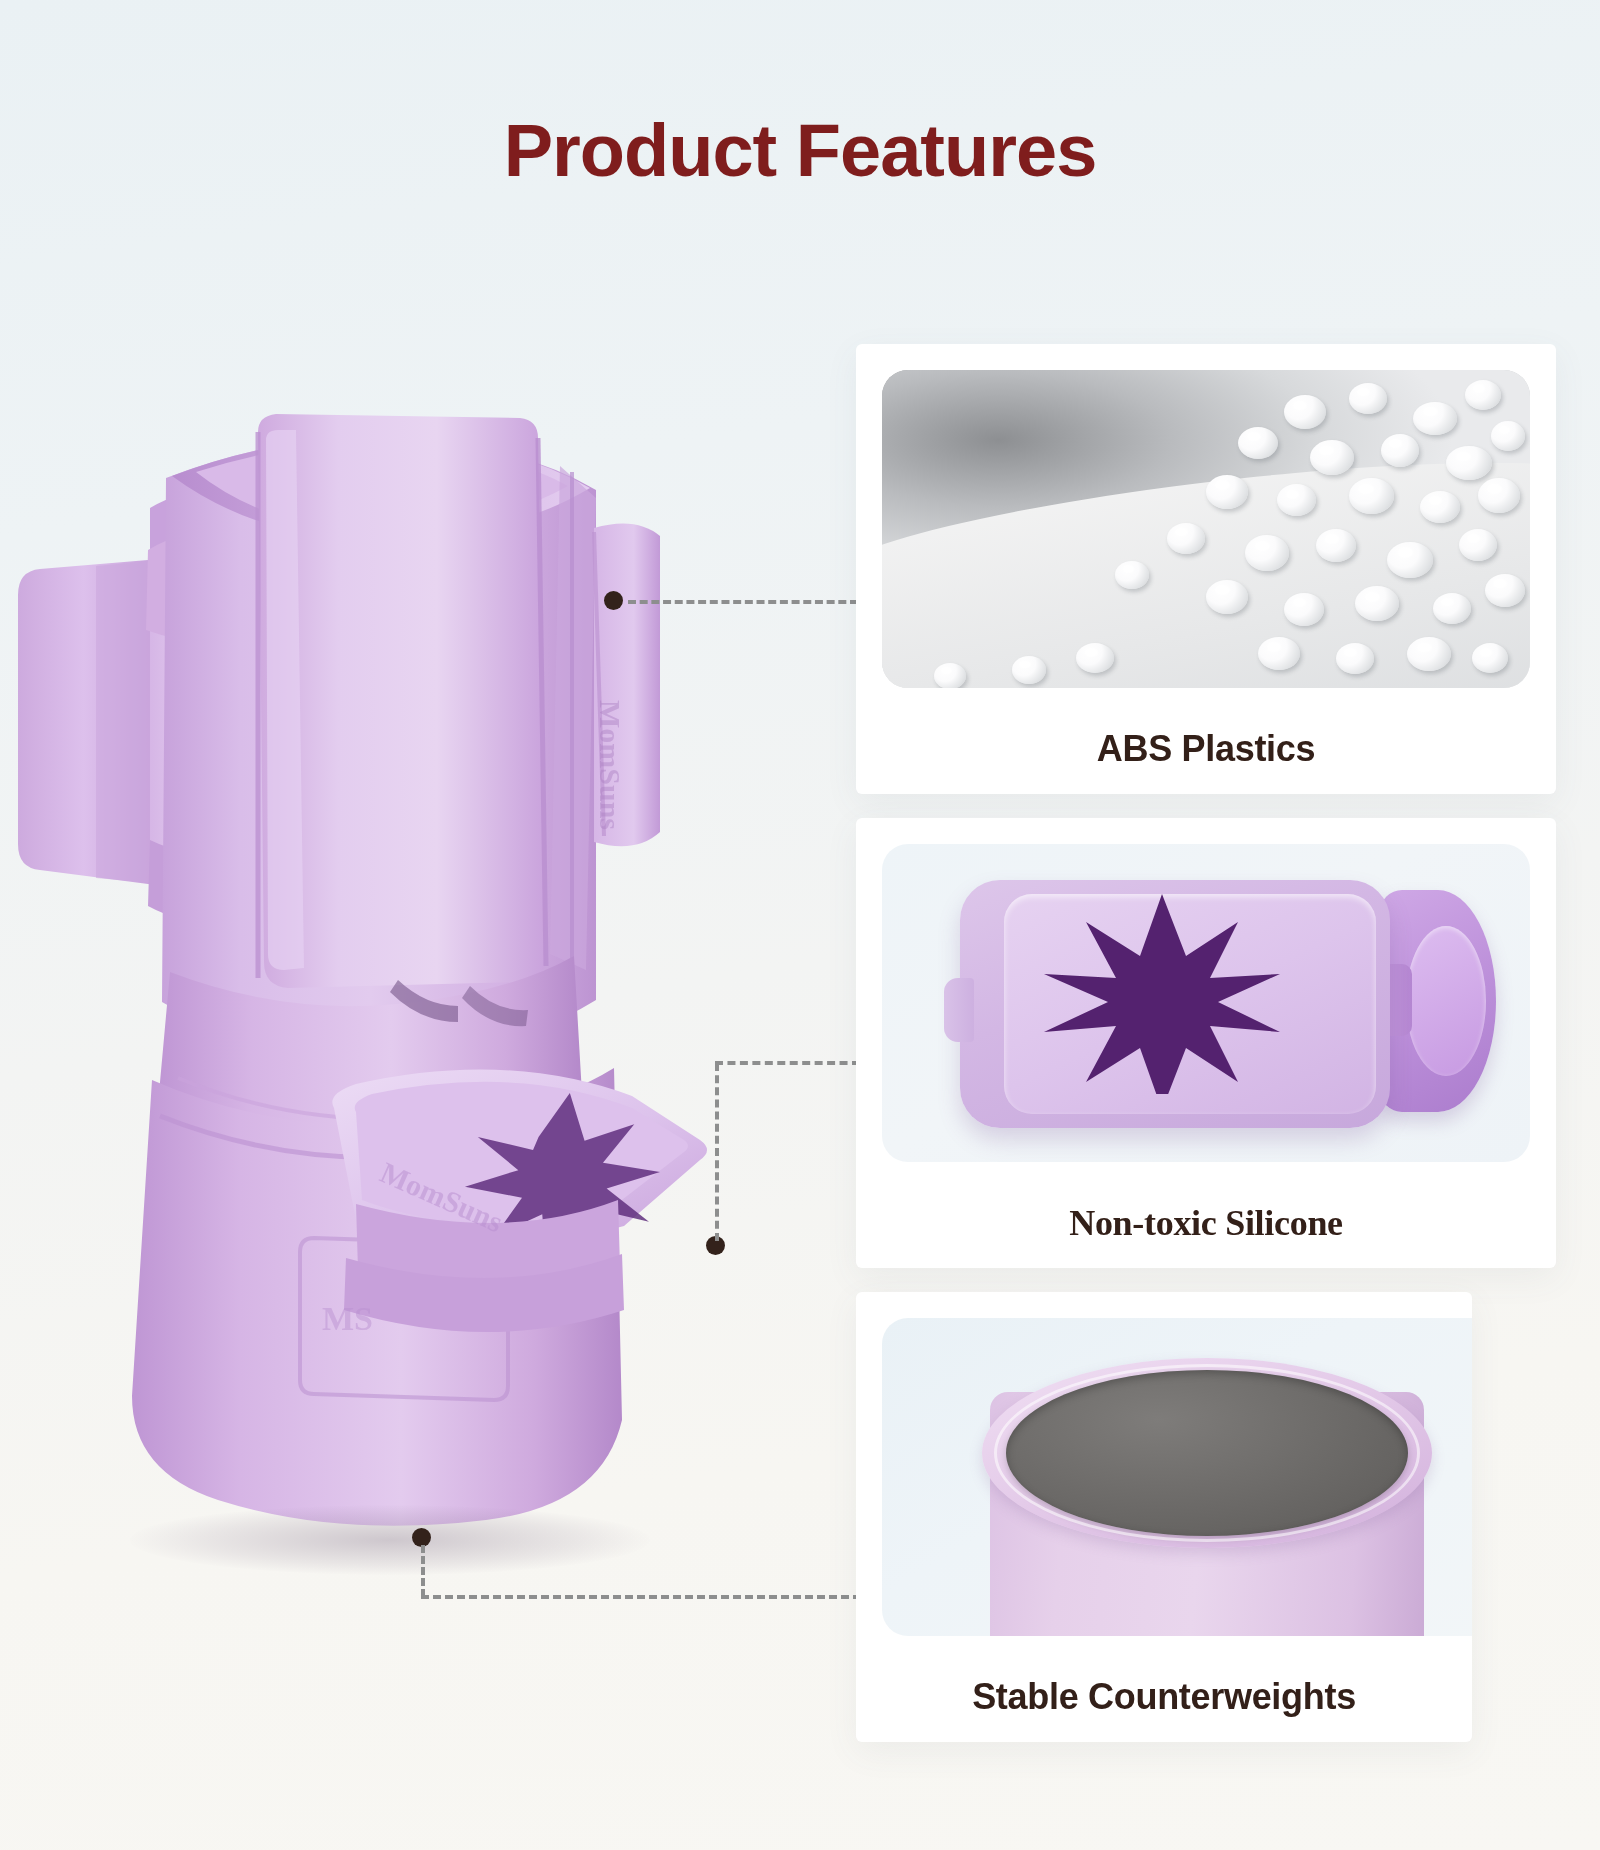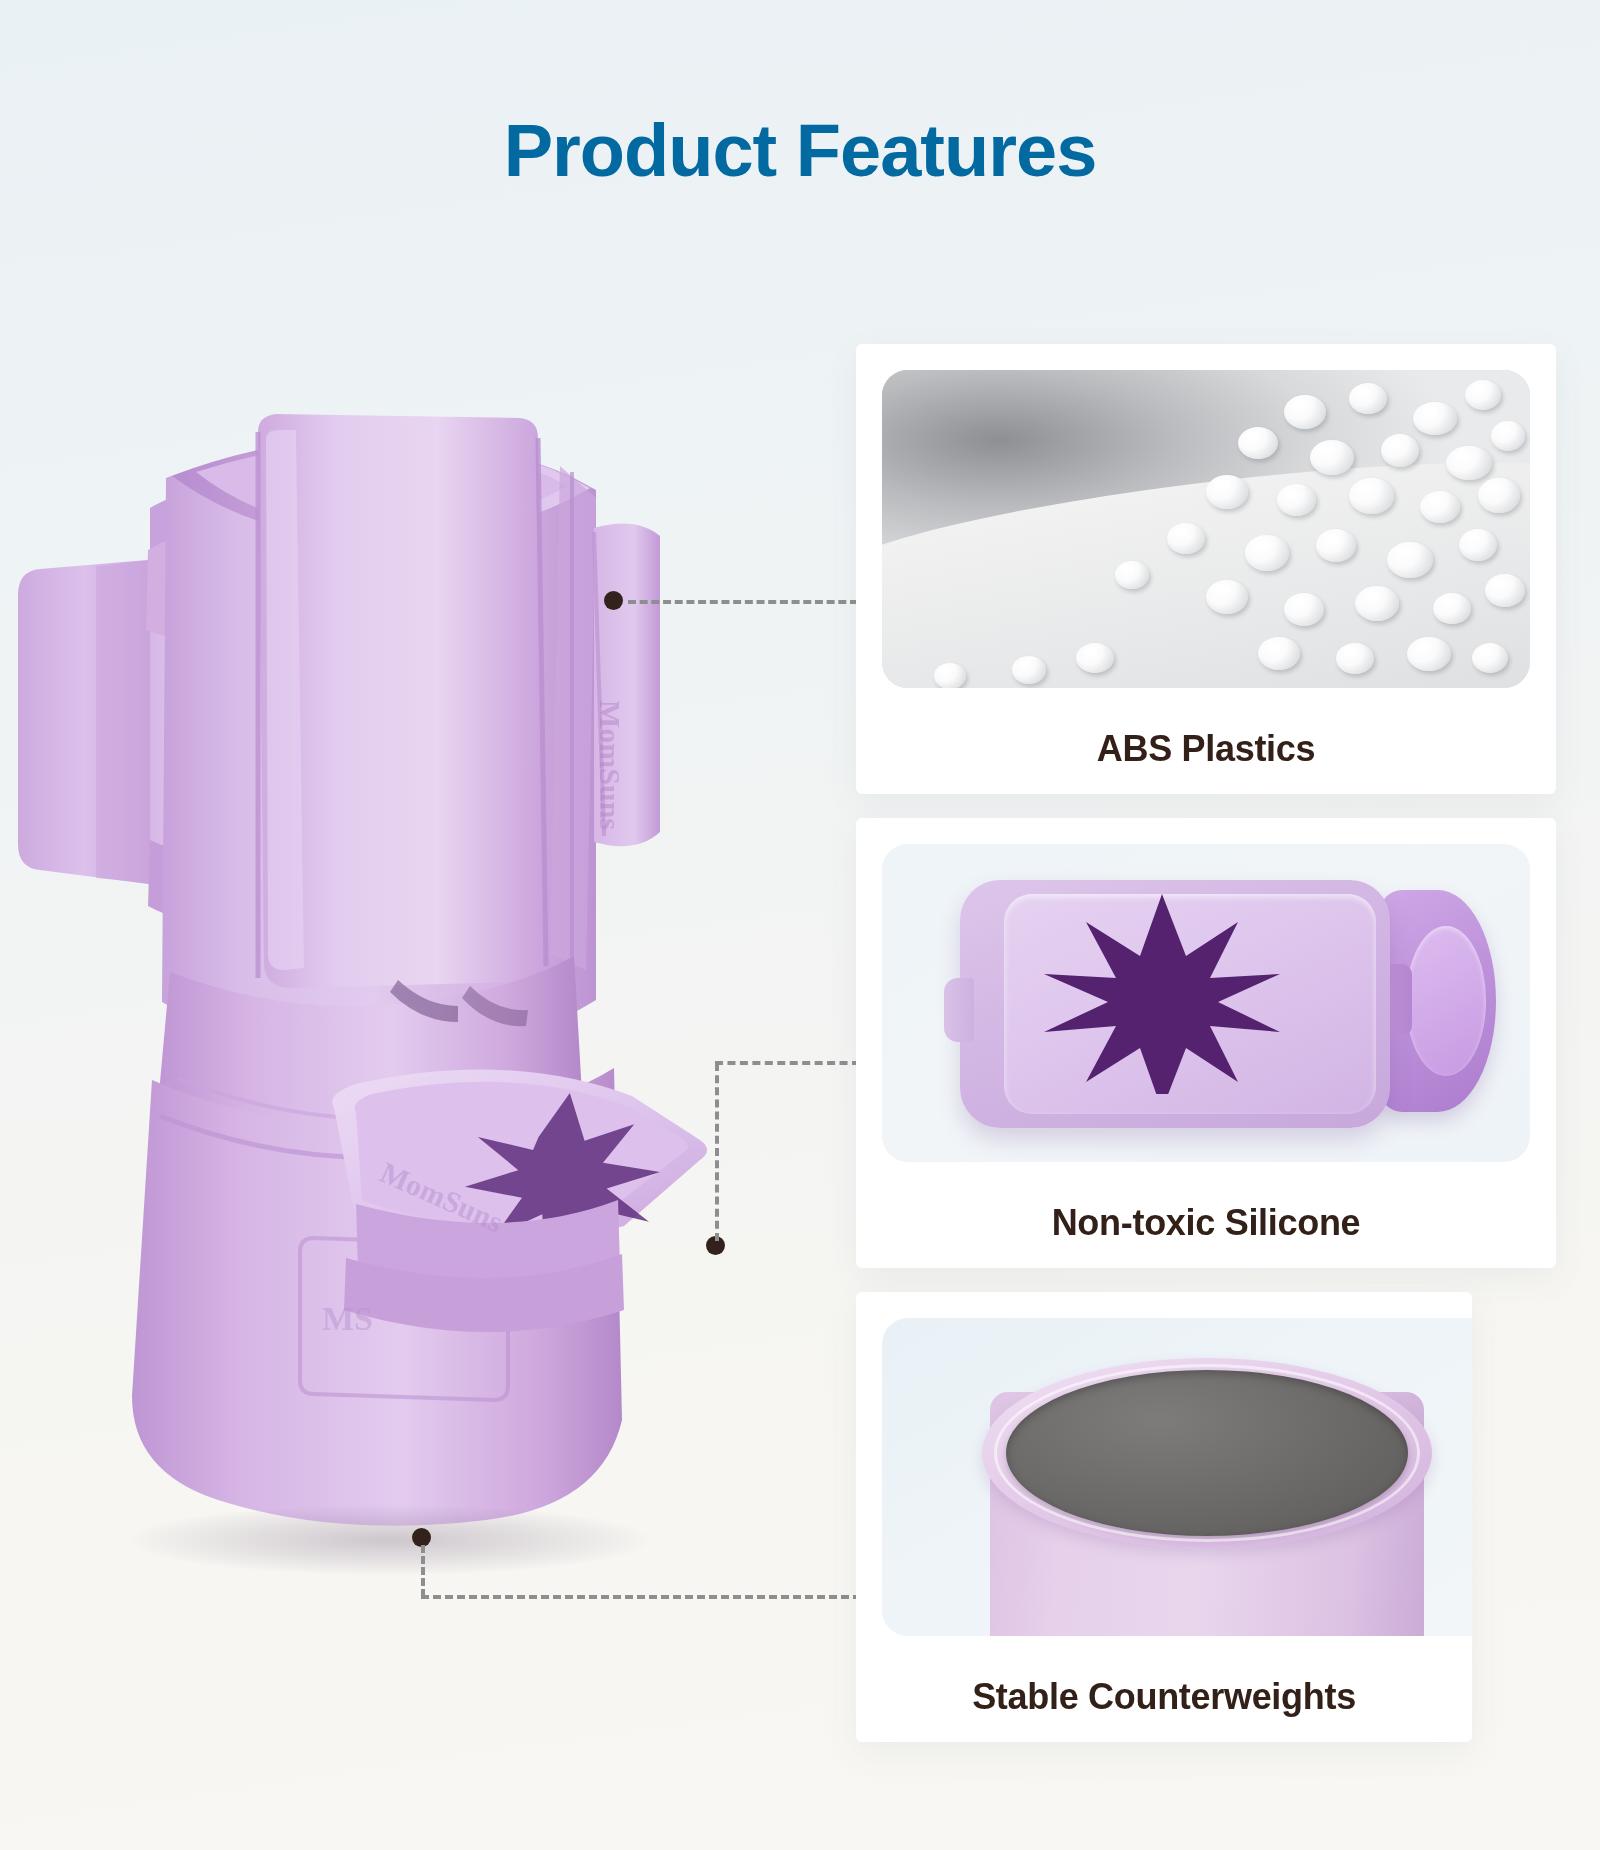--- a/index.html
+++ b/index.html
@@ -8,21 +8,21 @@
     font-family:"Liberation Sans", sans-serif;
     background: linear-gradient(172deg, #eaf1f4 0%, #eef3f5 26%, #f3f4f3 52%, #f7f6f2 76%, #f8f7f3 100%);
     position:relative; overflow:hidden;
   }
 
   
   .title {
     position:absolute; top:108px; left:0; width:1600px;
     text-align:center;
     font-size:74px; font-weight:bold; letter-spacing:-1px;
-    color:#0369a1;
+    color:#7f1d1d;
   }
 
   
   .card {
     position:absolute;
     background:#ffffff;
     border-radius:6px;
     box-shadow:0 10px 34px rgba(90,100,115,0.07);
     overflow:hidden;
   }
@@ -33,21 +33,21 @@
   }
   .card-label {
     position:absolute; left:0; width:100%;
     top:366px; height:78px;
     display:flex; align-items:center; justify-content:center;
     font-size:36px; font-weight:bold; color:#332019;
     letter-spacing:-0.3px;
   }
 
   #card-abs      { left:856px; top:344px;  width:700px; height:450px; }
-  #card-silicone { left:856px; top:818px;  width:700px; height:450px; }
+  #card-silicone { left:856px; top:818px;  width:700px; height:450px;font-family:Liberation Serif, serif; }
   #card-weight   { left:856px; top:1292px; width:616px; height:450px; }
 
   
   .pellets {
     position:absolute; inset:0;
     background:
       radial-gradient(ellipse 70% 55% at 18% 22%, #8d8f92 0%, #b9bbbe 38%, #d7d9db 70%, #e9eaec 100%),
       linear-gradient(160deg,#9fa1a4 0%,#cfd1d3 45%,#eceded 100%);
   }
   .pellets::before {

